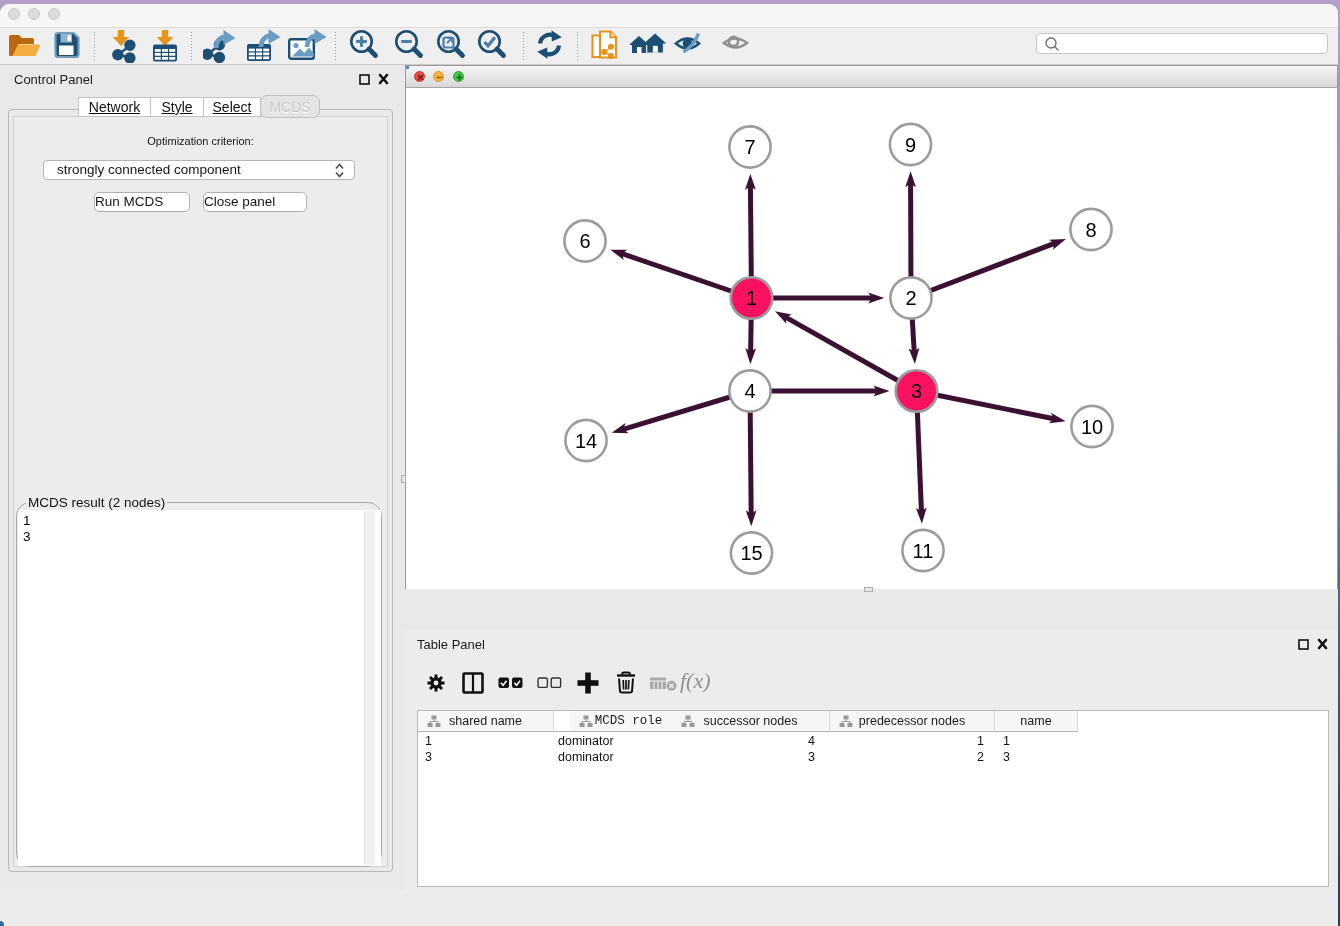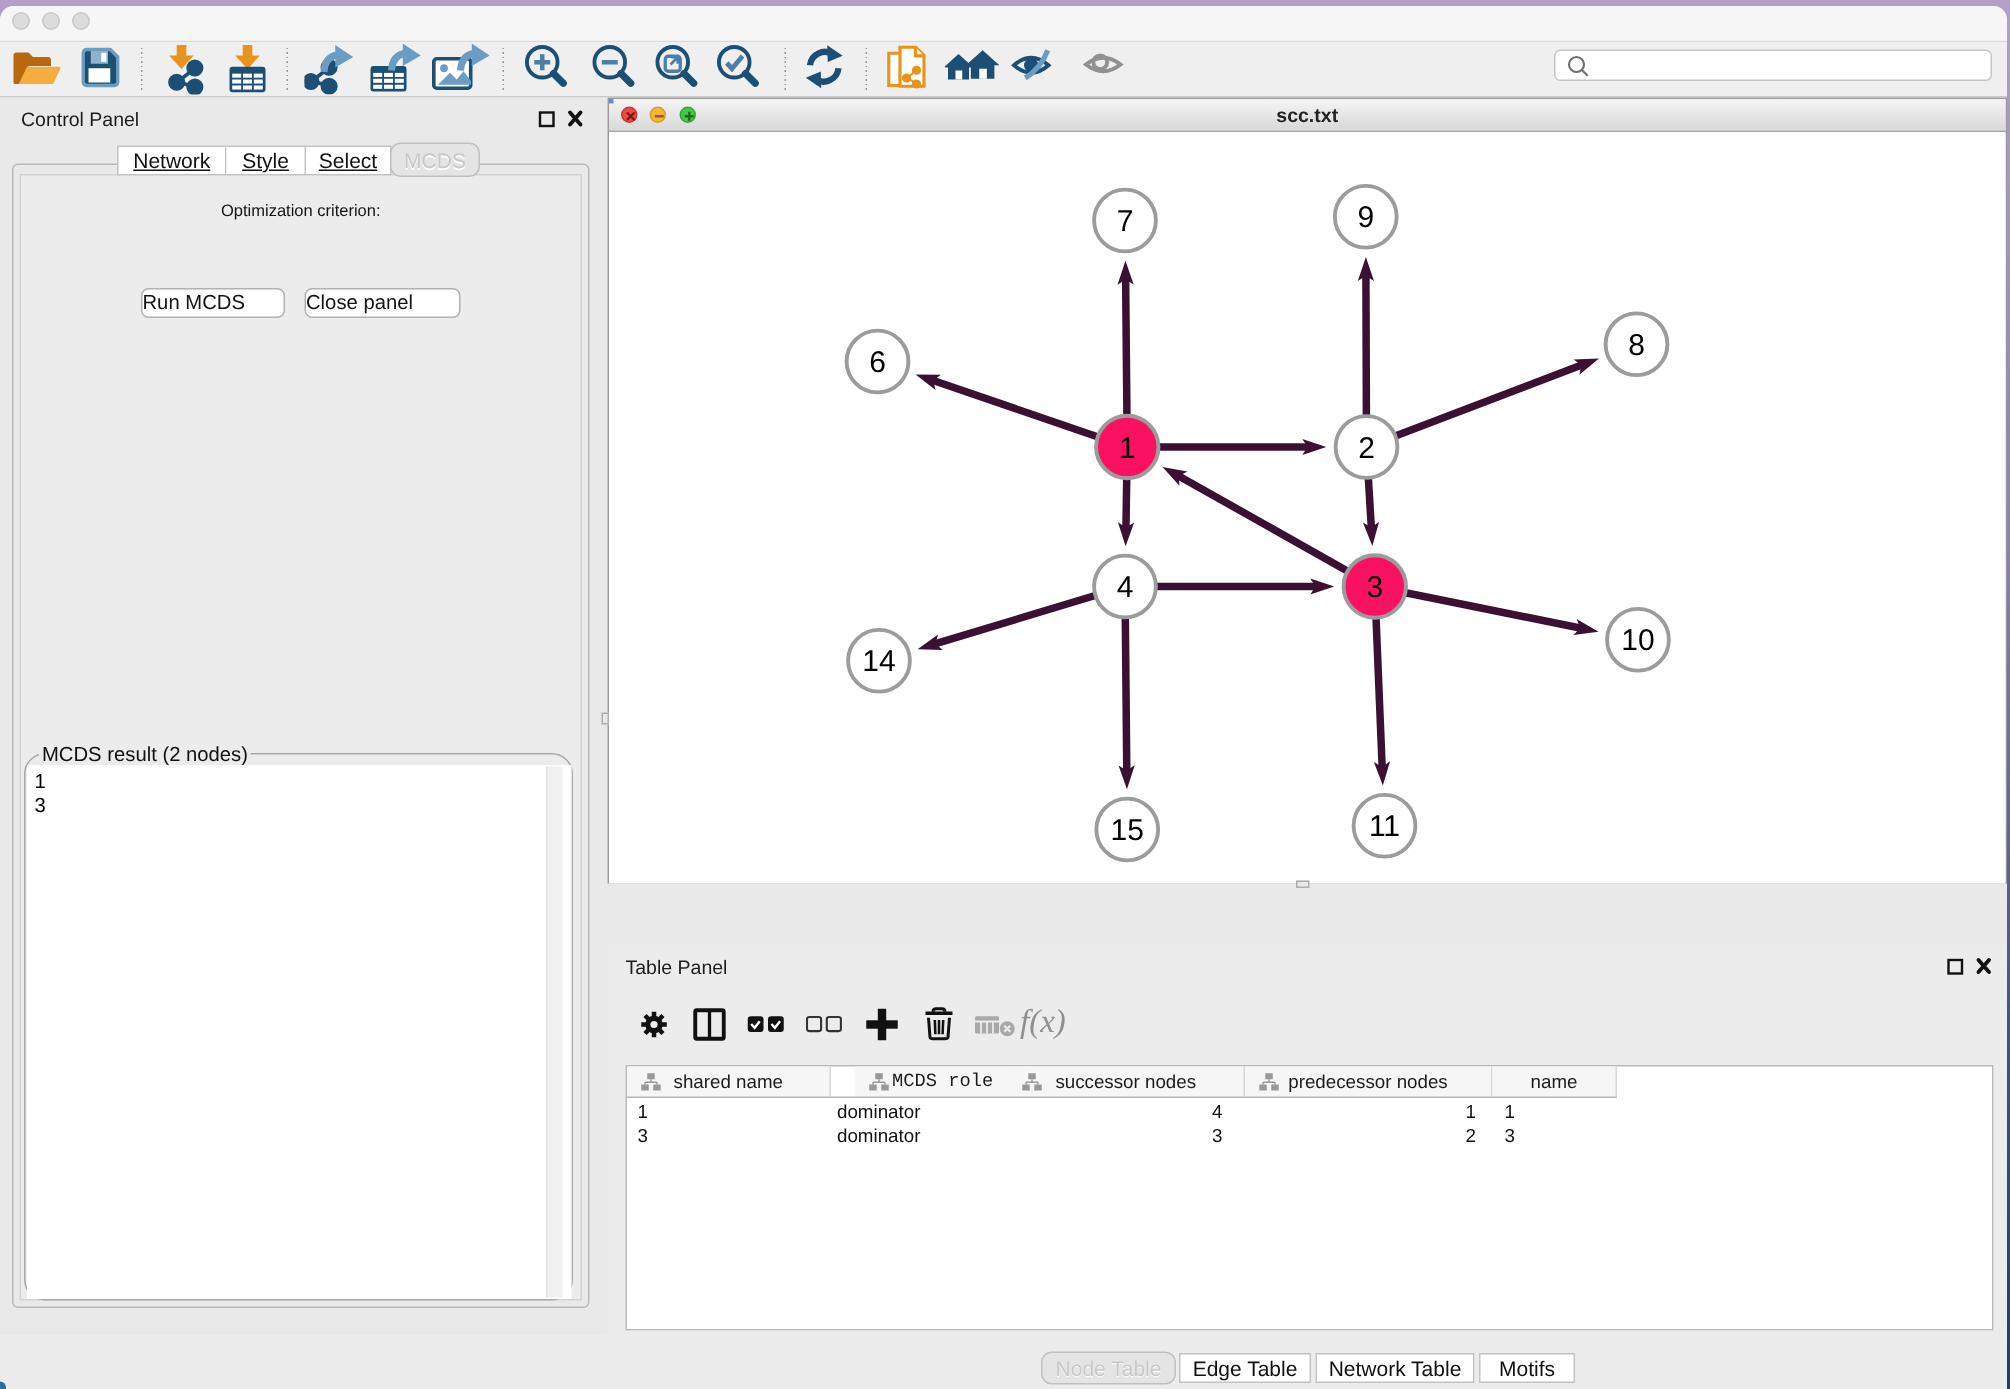--- a/index.html
+++ b/index.html
@@ -248,20 +248,26 @@
     </svg>
     <div id="cp-tabs">
       <div class="cptab" style="left:0; width:73px;">Network</div>
       <div class="cptab" style="left:73px; width:53px; border-left:none;">Style</div>
       <div class="cptab" style="left:126px; width:57px; border-left:none;">Select</div>
       <div id="tab-mcds">MCDS</div>
     </div>
     <div id="cp-box">
       <div id="cp-inner">
         <div id="opt-label">Optimization criterion:</div>
+        <div id="opt-select">strongly connected component
+          <svg width="11" height="15" style="position:absolute;right:9px;top:2px;">
+            <path d="M2 5.5 L5.5 1.5 L9 5.5" fill="none" stroke="#4a4a4a" stroke-width="1.6"></path>
+            <path d="M2 9.5 L5.5 13.5 L9 9.5" fill="none" stroke="#4a4a4a" stroke-width="1.6"></path>
+          </svg>
+        </div>
         <div class="btn" style="left:80px; top:75px; width:96px;">Run MCDS</div>
         <div class="btn" style="left:189px; top:75px; width:104px;">Close panel</div>
         <div id="mcds-result">
           <div id="mcds-legend">MCDS result (2 nodes)</div>
           <div id="mcds-list">
             <div style="position:absolute;left:5px;top:3px;font-size:13.5px;">1</div>
             <div style="position:absolute;left:5px;top:19px;font-size:13.5px;">3</div>
             <div id="mcds-scroll"></div>
           </div>
         </div>
@@ -281,21 +287,20 @@
         <div class="mtl" style="left:27px; background:#f6b43c; border:1px solid #d99c2c;">
           <svg width="9" height="9" style="position:absolute;left:1px;top:1px;">
               <path d="M1.5 4.5 L7.5 4.5" stroke="#96611a" stroke-width="1.7"></path>
             </svg>
         </div>
         <div class="mtl" style="left:47px; background:#47c649; border:1px solid #33a836;">
           <svg width="9" height="9" style="position:absolute;left:1px;top:1px;">
               <path d="M1.5 4.5 L7.5 4.5 M4.5 1.5 L4.5 7.5" stroke="#1c6e1e" stroke-width="1.7"></path>
             </svg>
         </div>
-        <div id="netname">scc.txt</div>
       </div>
       <div id="canvas">
         <svg width="933" height="500" viewBox="0 0 933 500" font-family="Liberation Sans, sans-serif">
 <line x1="345.5" y1="209.0" x2="344.4" y2="95.8" stroke="#3b1133" stroke-width="5"></line>
 <polygon points="344.3,84.8 349.8,100.7 344.4,97.3 339.0,100.9" fill="#3b1133"></polygon>
 <line x1="345.5" y1="209.0" x2="214.7" y2="164.2" stroke="#3b1133" stroke-width="5"></line>
 <polygon points="204.4,160.7 221.2,160.8 216.2,164.7 217.7,171.0" fill="#3b1133"></polygon>
 <line x1="345.5" y1="209.0" x2="467.2" y2="209.0" stroke="#3b1133" stroke-width="5"></line>
 <polygon points="478.2,209.0 462.2,214.4 465.7,209.0 462.2,203.6" fill="#3b1133"></polygon>
 <line x1="345.5" y1="209.0" x2="344.6" y2="264.2" stroke="#3b1133" stroke-width="5"></line>
@@ -476,22 +481,16 @@
         <div class="trow" style="left:140px; top:23px;">dominator</div>
         <div class="trow" style="right:513px; top:23px;">4</div>
         <div class="trow" style="right:344px; top:23px;">1</div>
         <div class="trow" style="left:585px; top:23px;">1</div>
         <div class="trow" style="left:7px; top:39px;">3</div>
         <div class="trow" style="left:140px; top:39px;">dominator</div>
         <div class="trow" style="right:513px; top:39px;">3</div>
         <div class="trow" style="right:344px; top:39px;">2</div>
         <div class="trow" style="left:585px; top:39px;">3</div>
       </div>
-      <div id="tp-tabs">
-        <div id="tab-nodetable">Node Table</div>
-        <div class="tptab" style="left:381px; width:88px;">Edge Table</div>
-        <div class="tptab" style="left:472px; width:106px;">Network Table</div>
-        <div class="tptab" style="left:581px; width:64px;">Motifs</div>
-      </div>
     </div>
   </div>
 </div>
 <div style="position:absolute;left:0px;top:921px;width:4px;height:5px;background:#2e6c9e;border-radius:0 4px 0 0;"></div>
 
 </body></html>

